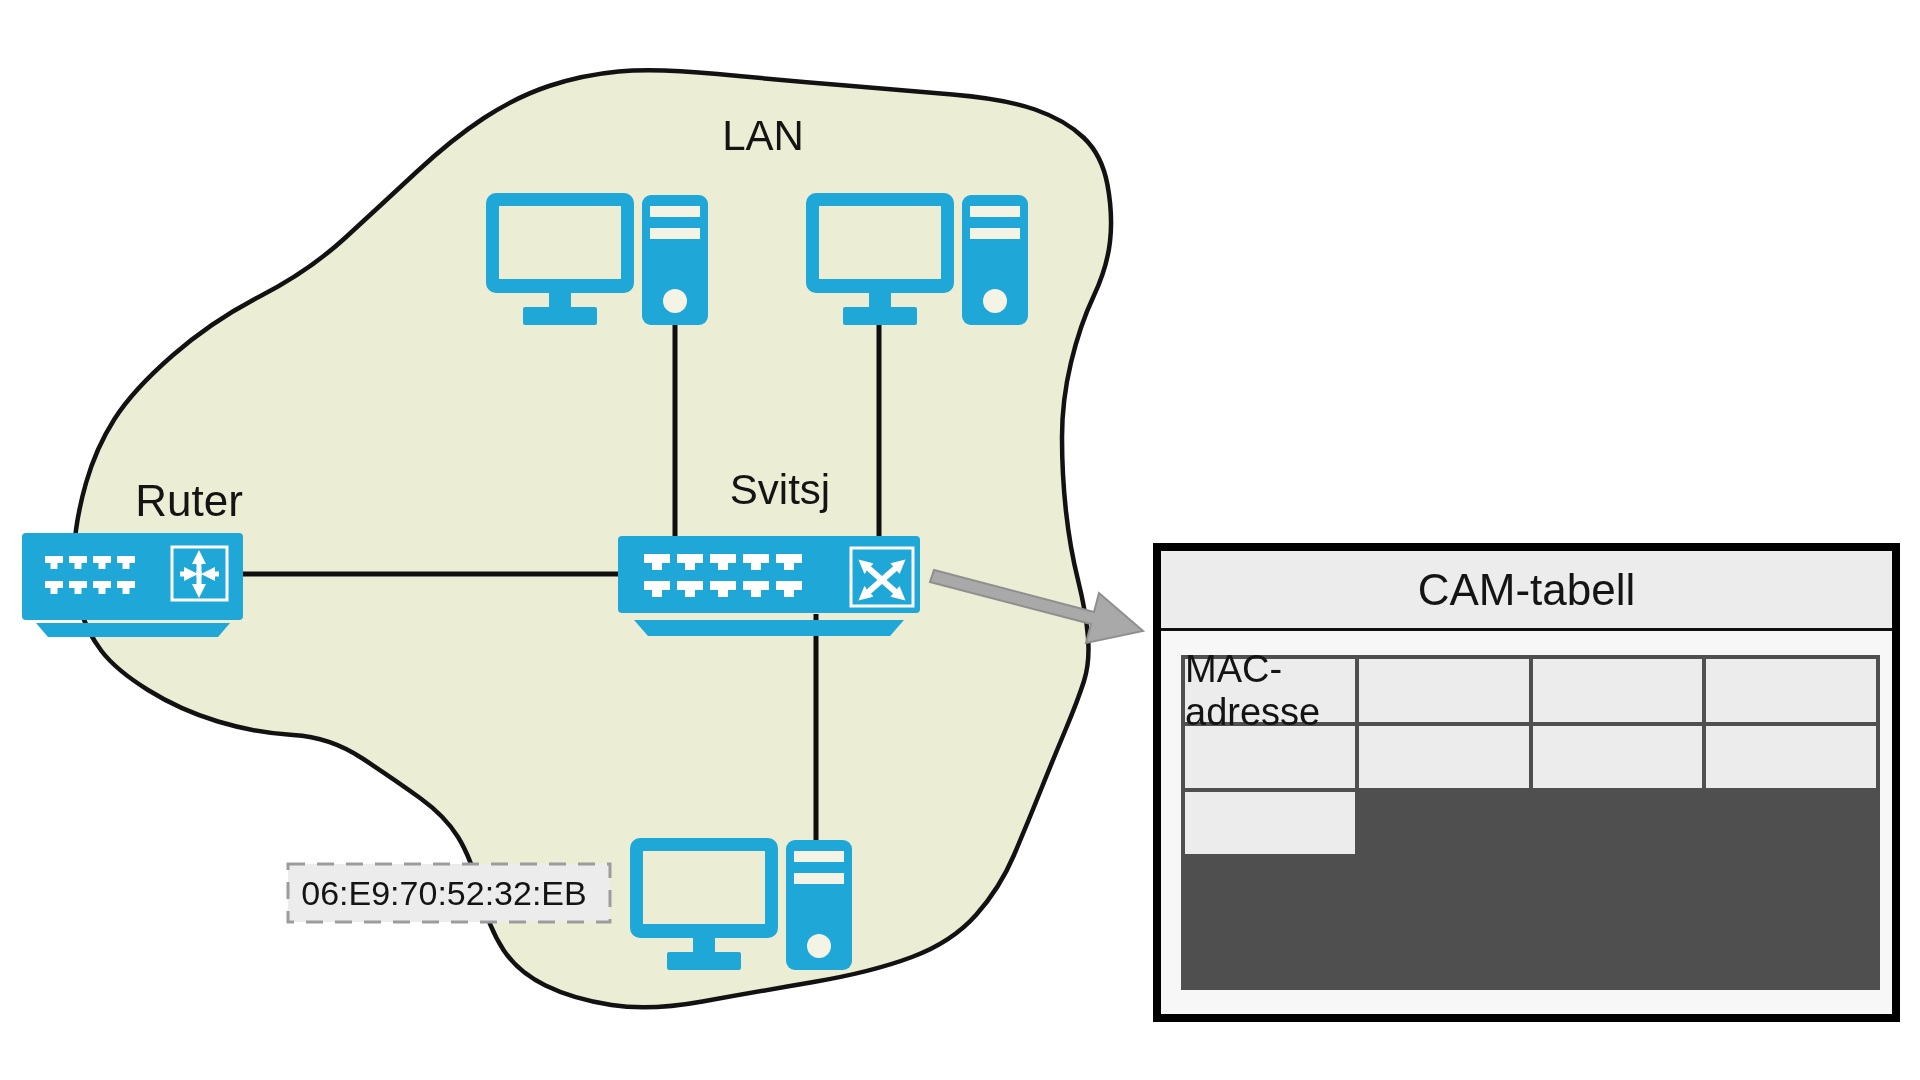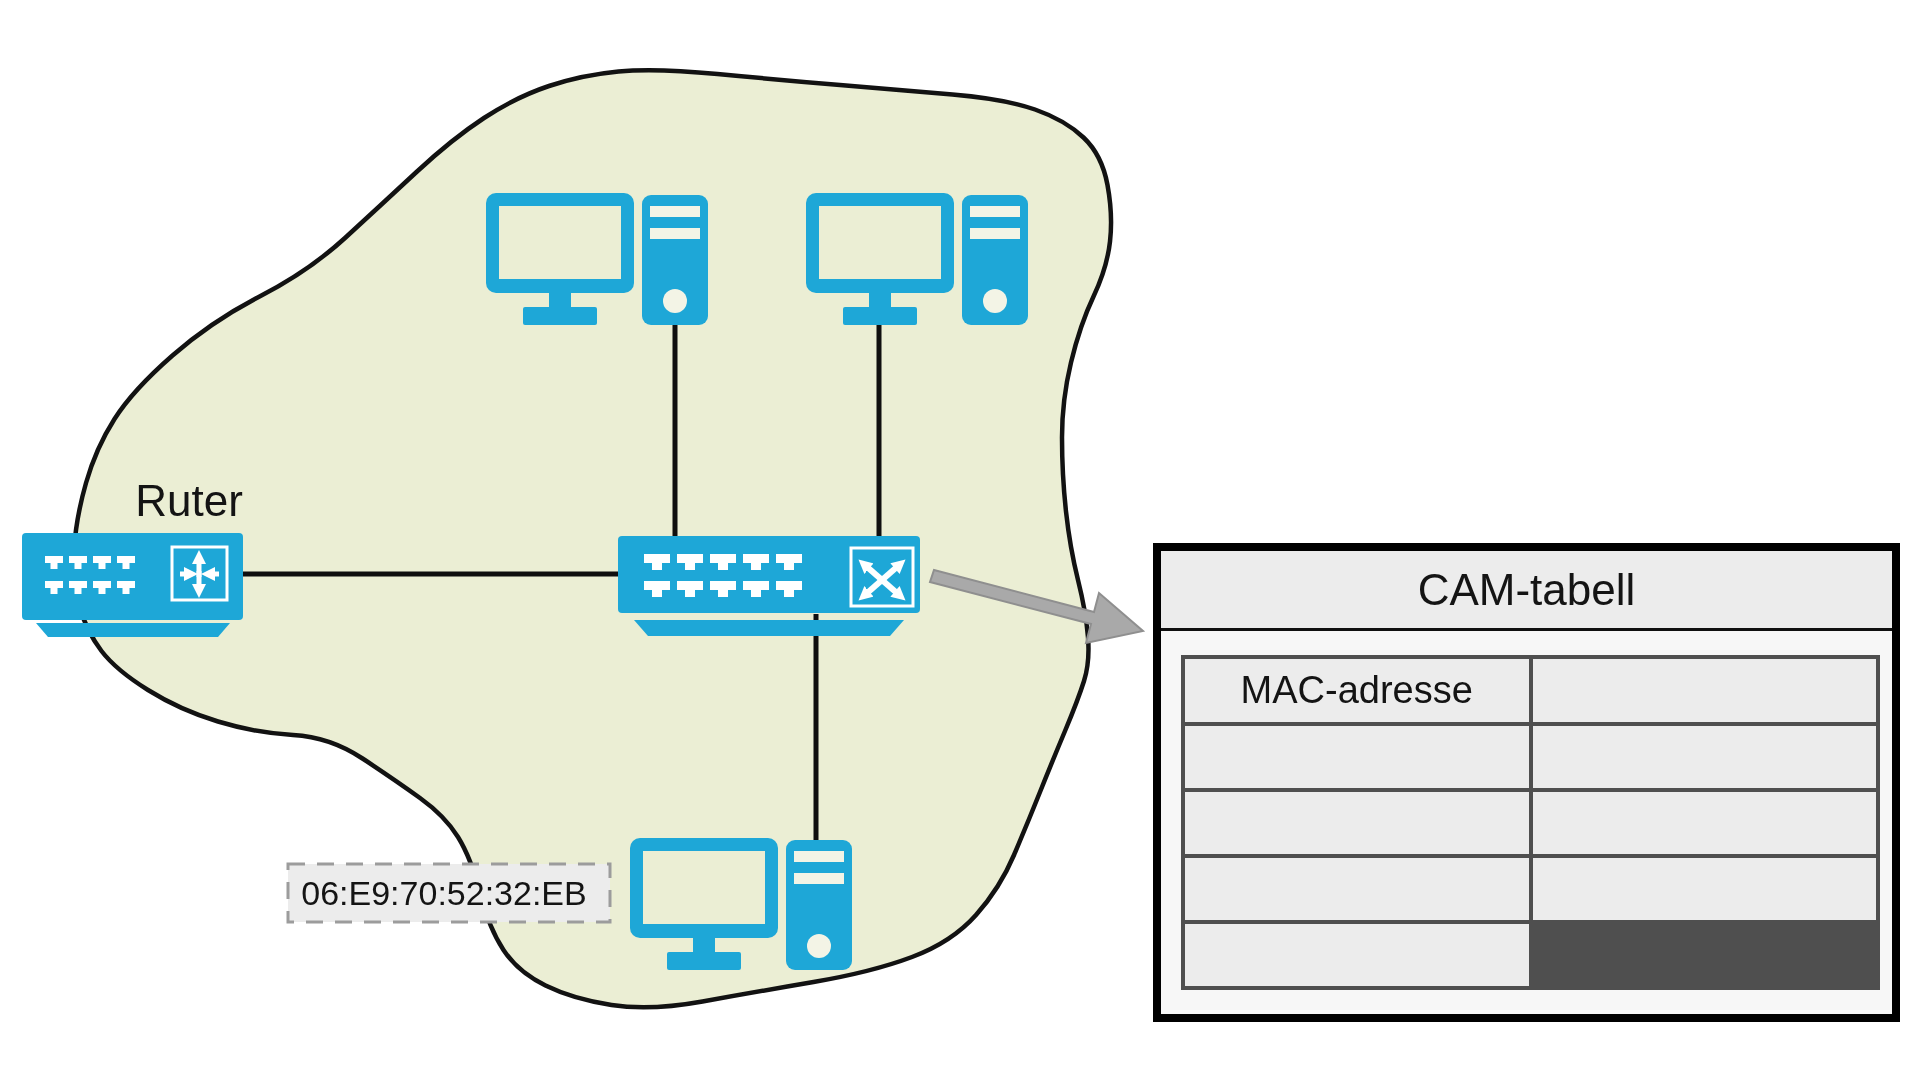--- a/index.html
+++ b/index.html
@@ -13,21 +13,21 @@
   .lbl-lan{left:663px;top:112px;width:200px;font-size:42px;}
   .lbl-ruter{left:89px;top:476px;width:200px;font-size:44px;}
   .lbl-svitsj{left:680px;top:466px;width:200px;font-size:42px;}
   .lbl-mac{left:288px;top:864px;width:312px;height:58px;line-height:58px;font-size:34px;}
   .cam-table{position:absolute;left:1153px;top:543px;width:747px;height:479px;background:#f7f7f7;
              border:8px solid #000000;box-sizing:border-box;}
   .cam-title{height:80px;line-height:77px;text-align:center;font-size:44px;background:#ececec;
              border-bottom:3px solid #101010;box-sizing:border-box;}
   .cam-grid{position:absolute;left:20px;top:104px;width:699px;height:335px;background:#4f4f4f;
             border:4px solid #4f4f4f;box-sizing:border-box;display:grid;
-            grid-template-columns:1fr 1fr;grid-template-rows:63px 62px 62px 62px 62px;gap:4px;}
+            grid-template-columns:1fr 1fr 1fr 1fr;grid-template-rows:63px 62px 62px 62px 62px;gap:4px;}
   .cell{background:#ececec;}
   .cell.head{display:flex;align-items:center;justify-content:center;font-size:38px;}
 </style>
 </head>
 <body>
 
 <div class="stage">
 
   <svg width="1920" height="1080" viewBox="0 0 1920 1080">
     <defs>
@@ -101,21 +101,23 @@
         <line x1="866" y1="594" x2="898" y2="566" marker-start="url(#arw)" marker-end="url(#arw)"></line>
         <line x1="866" y1="566" x2="898" y2="594" marker-start="url(#arw)" marker-end="url(#arw)"></line>
       </g>
     </g>
 
     <use href="#pc" x="486" y="193"></use>
     <use href="#pc" x="806" y="193"></use>
     <use href="#pc" x="630" y="838"></use>
   </svg>
 
+  <div class="lbl lbl-lan">LAN</div>
   <div class="lbl lbl-ruter">Ruter</div>
+  <div class="lbl lbl-svitsj">Svitsj</div>
   <div class="lbl lbl-mac">06:E9:70:52:32:EB</div>
 
   <div class="cam-table">
     <div class="cam-title">CAM-tabell</div>
     <div class="cam-grid">
       <div class="cell head">MAC-adresse</div>
       <div class="cell"></div>
       <div class="cell"></div>
       <div class="cell"></div>
       <div class="cell"></div>

